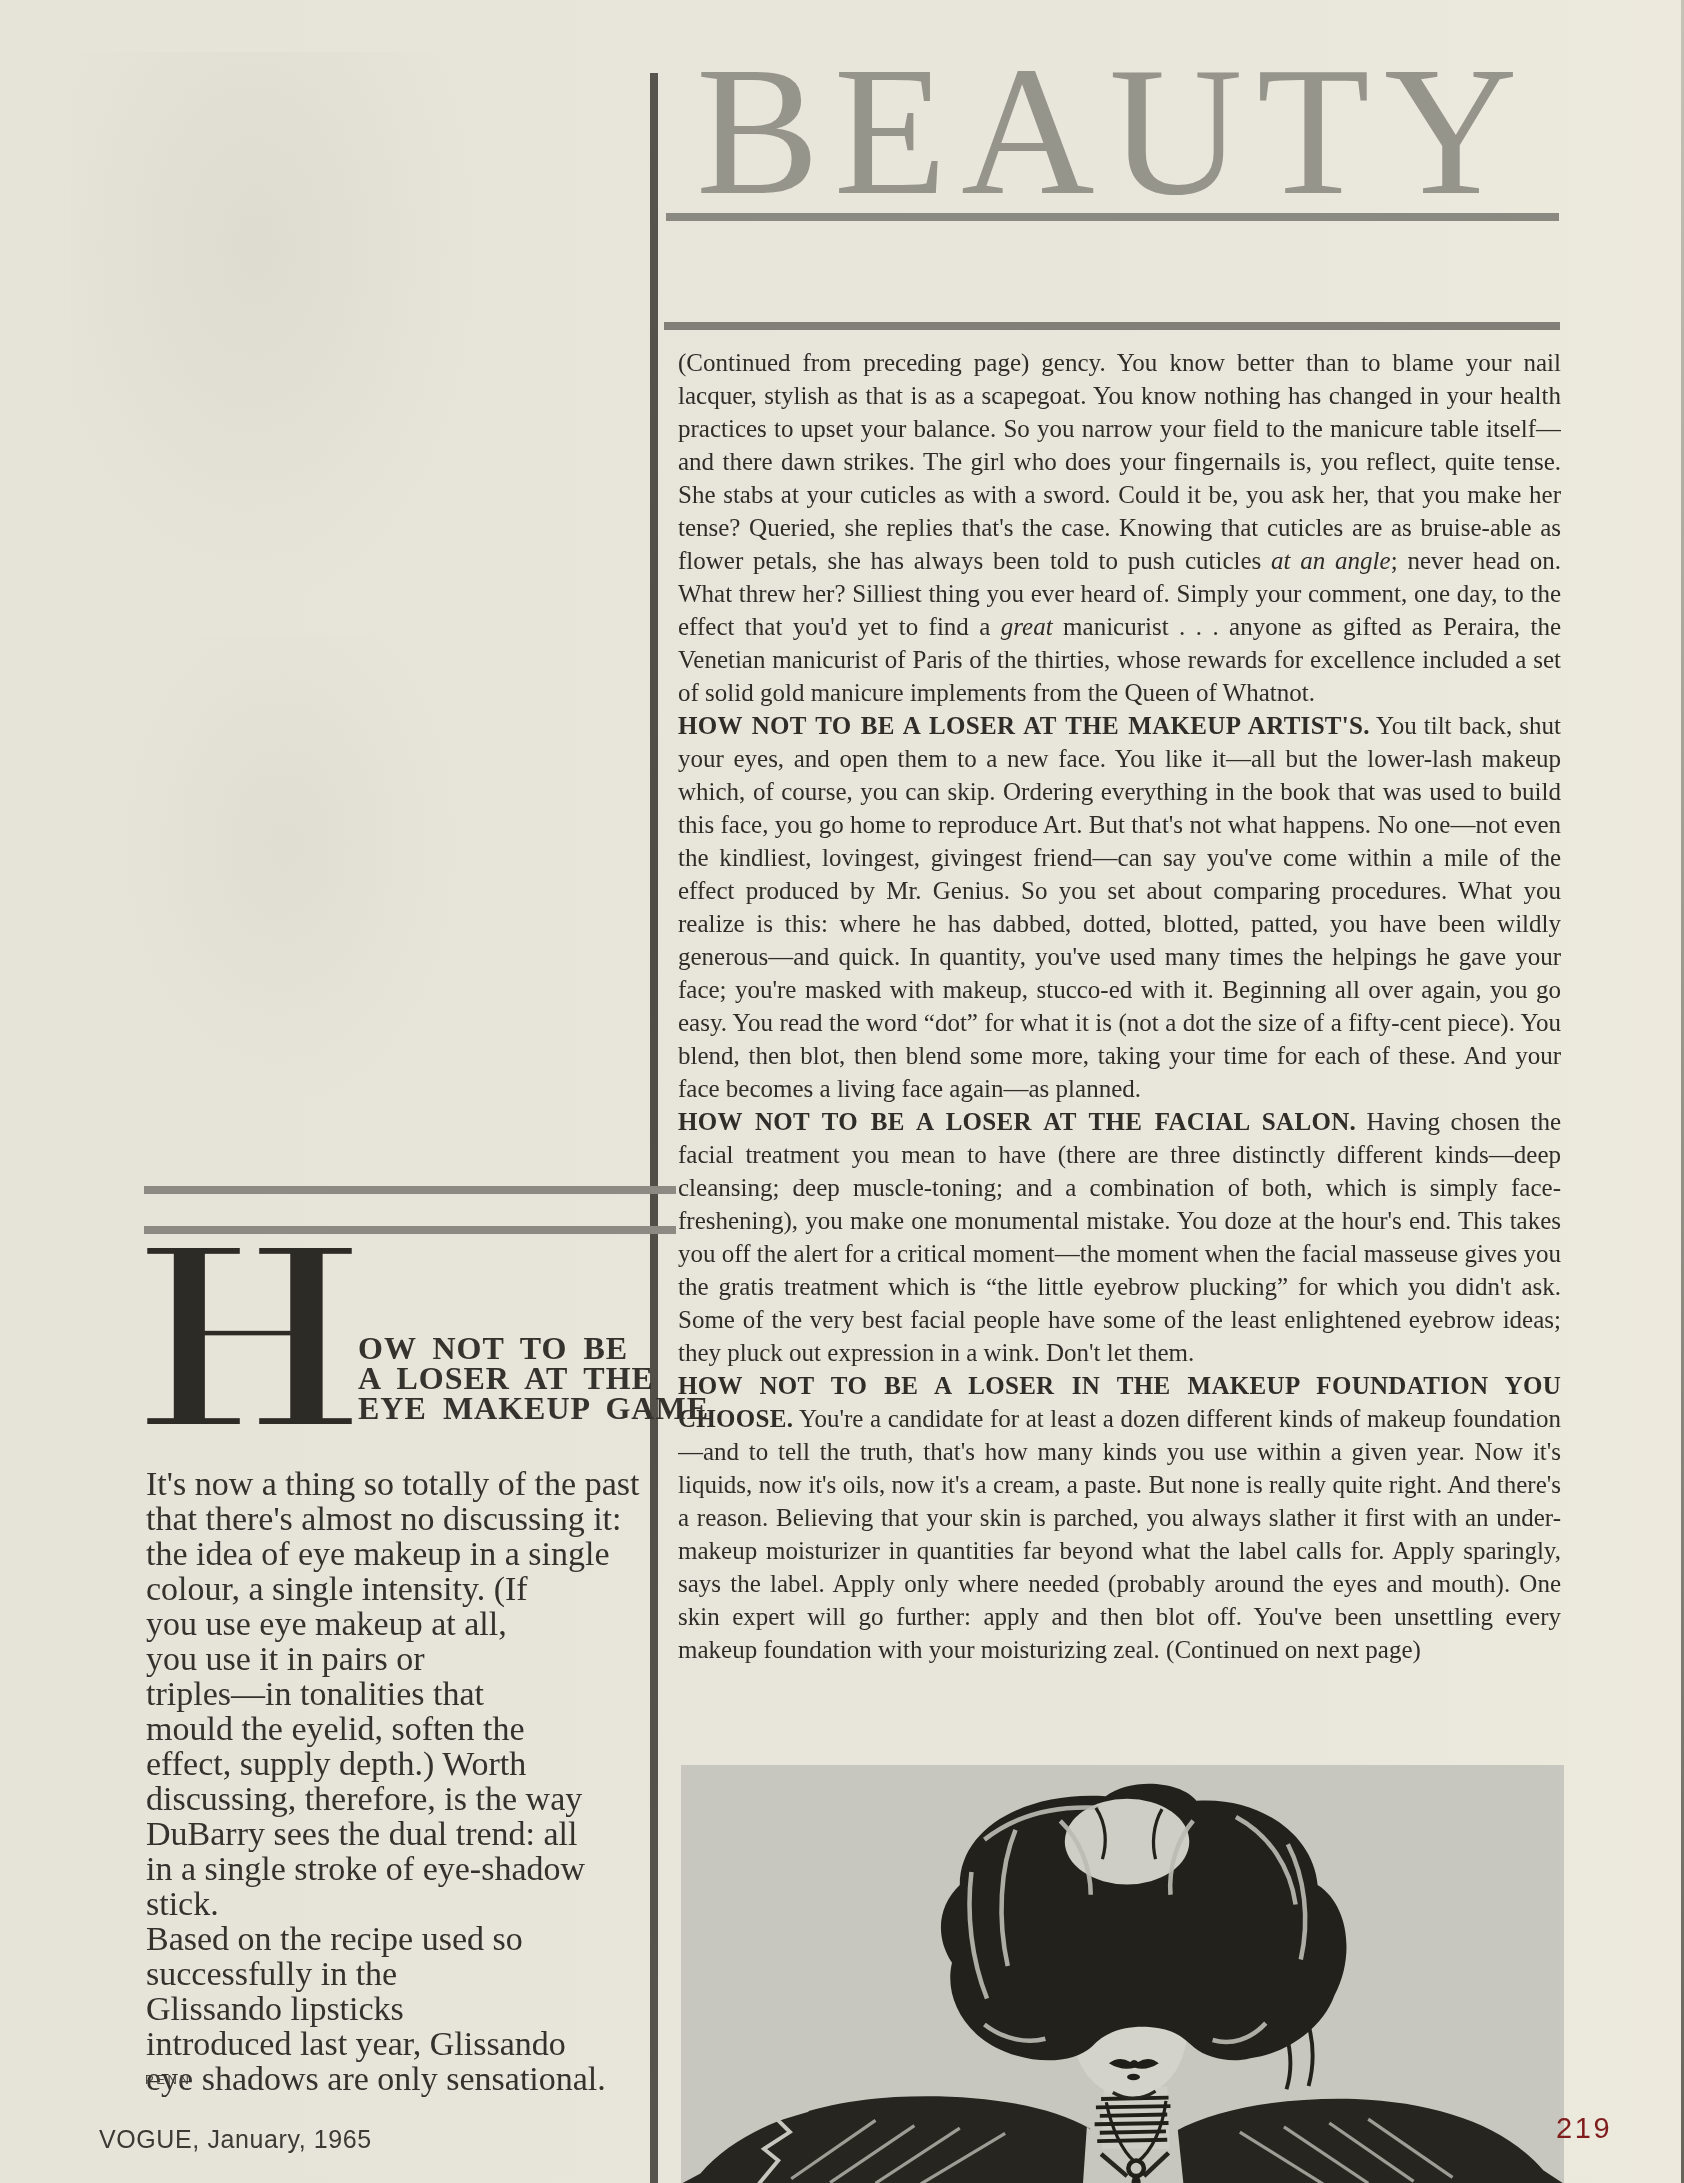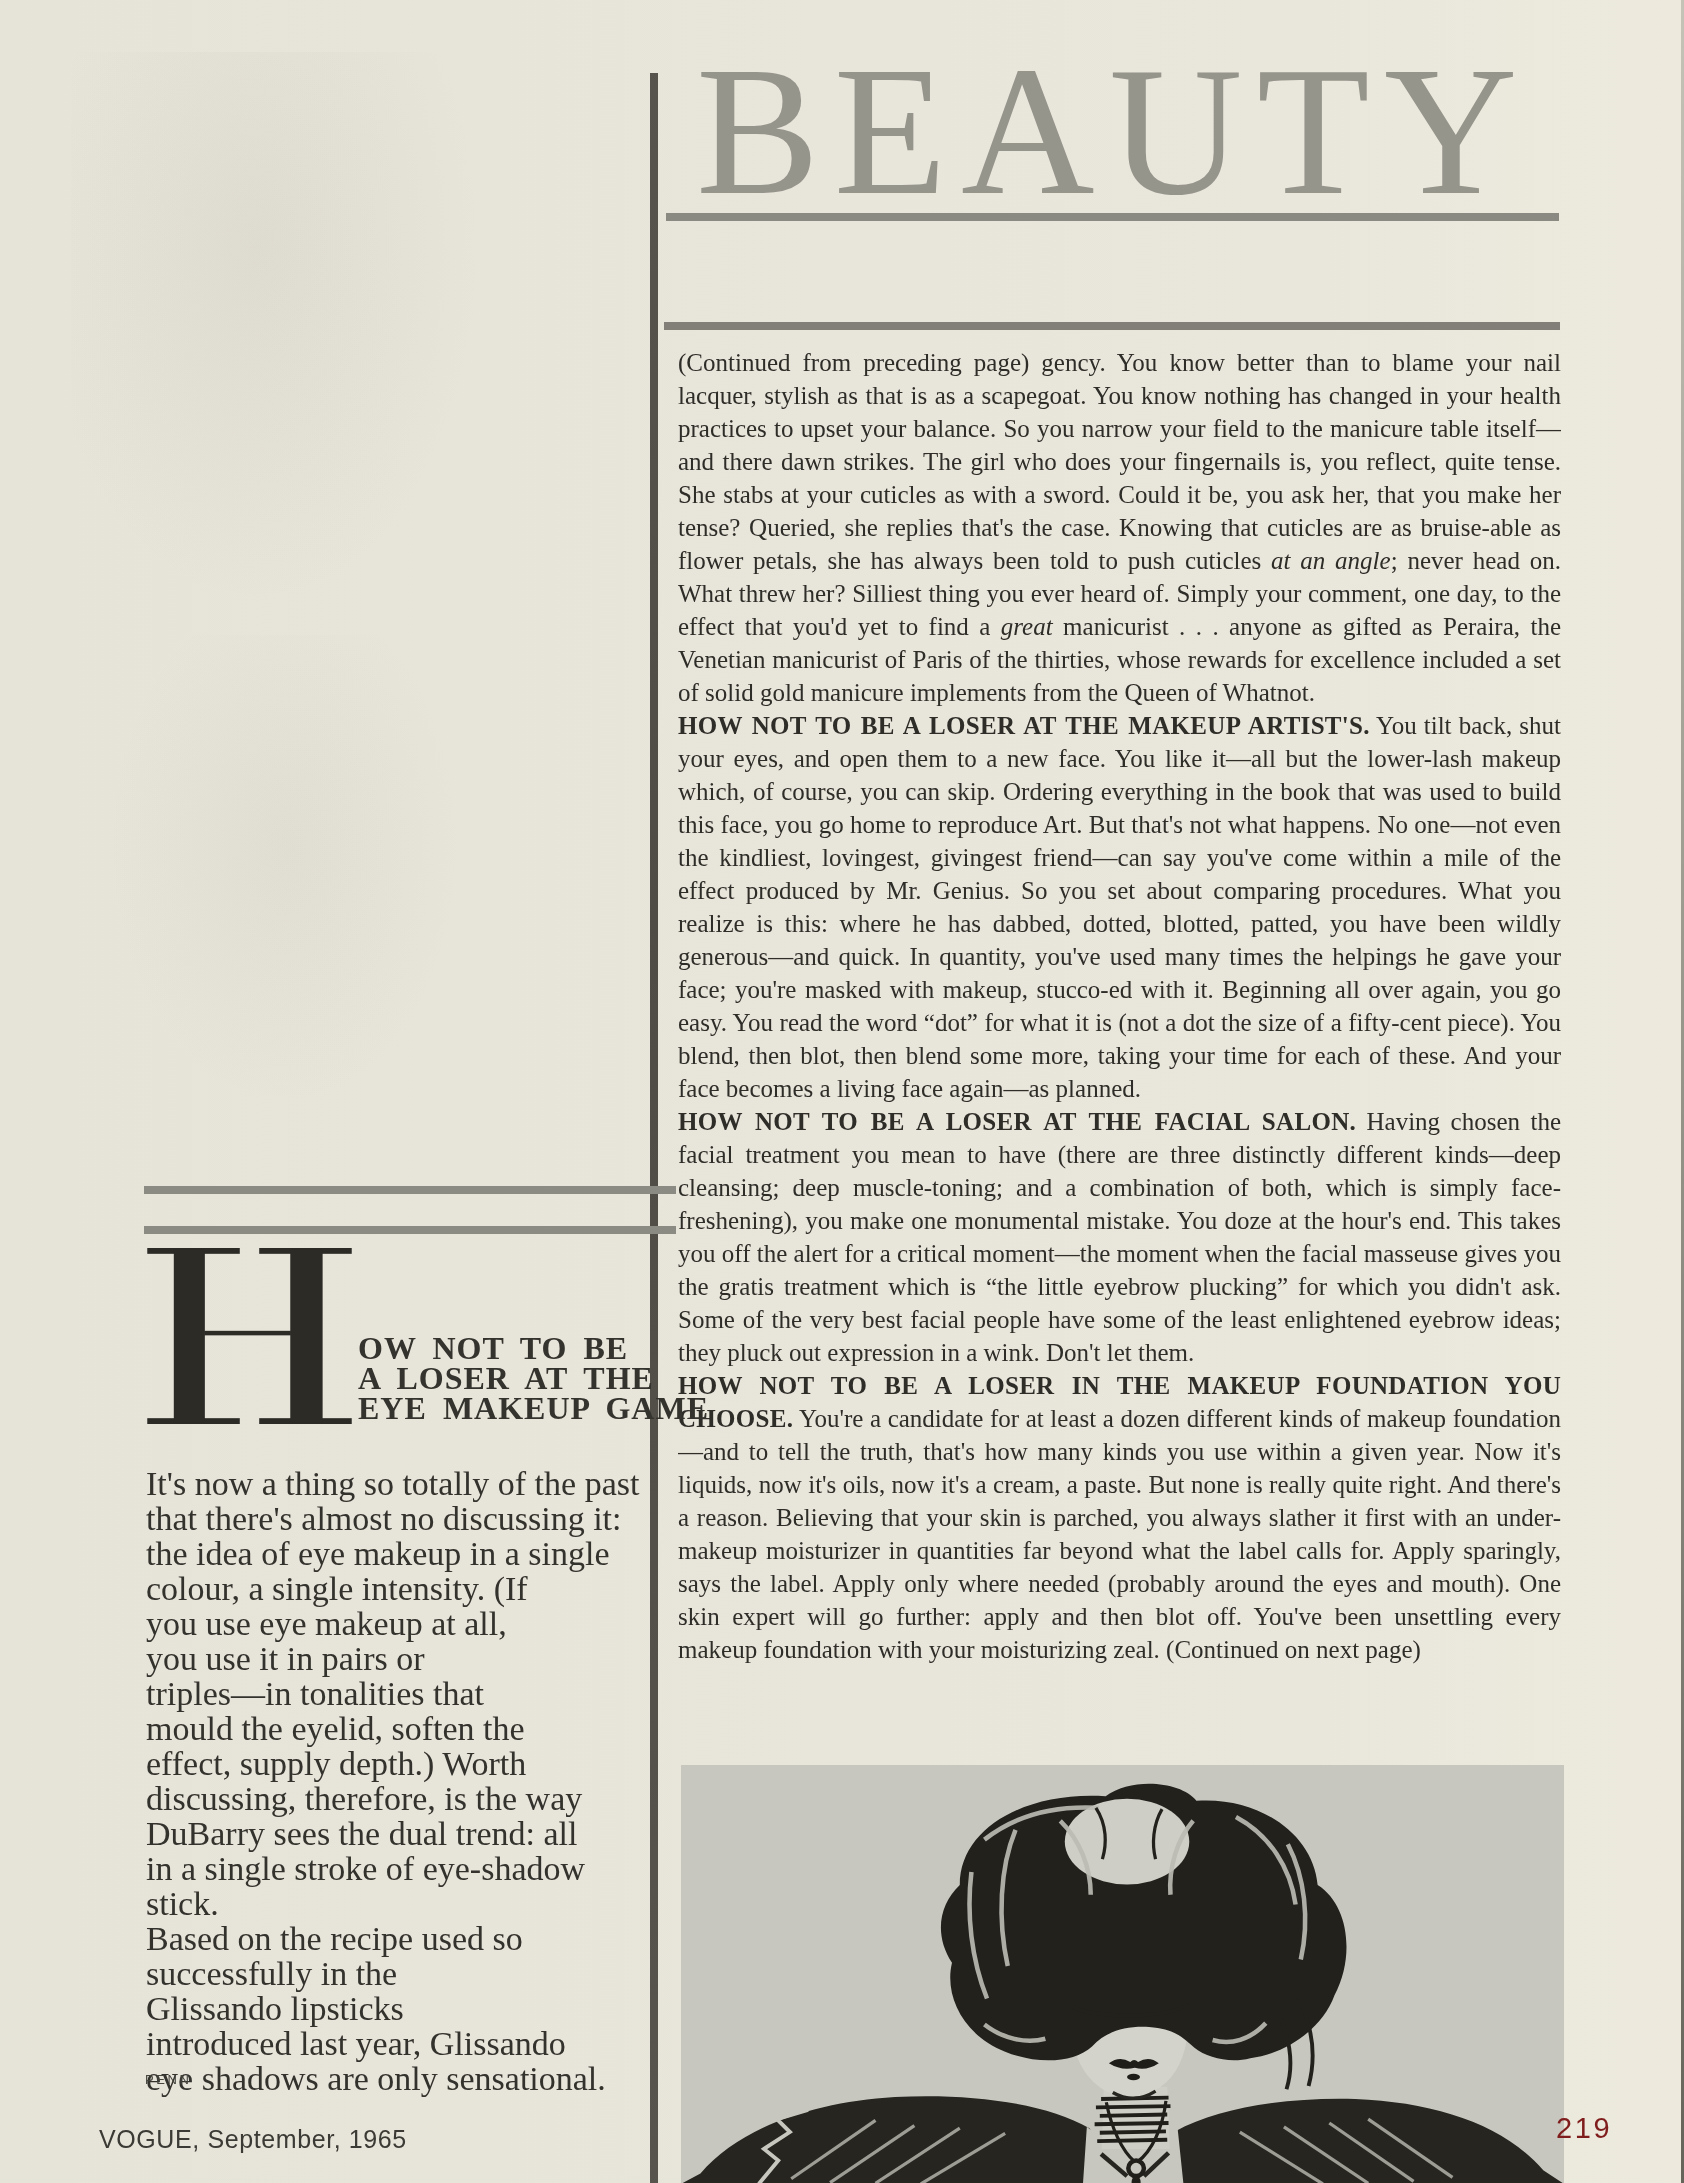--- a/index.html
+++ b/index.html
@@ -174,17 +174,17 @@
 discussing, therefore, is the way
 DuBarry sees the dual trend: all
 in a single stroke of eye-shadow stick.
 Based on the recipe used so
 successfully in the
 Glissando lipsticks
 introduced last year, Glissando
 eye shadows are only sensational.</div>
 
   <div id="credit-penn">PENN</div>
-  <div id="folio">VOGUE, September, 1965</div>
+  <div id="folio">VOGUE, January, 1965</div>
 
   <div id="right-edge"></div>
 </div>
 
 
 </body></html>

